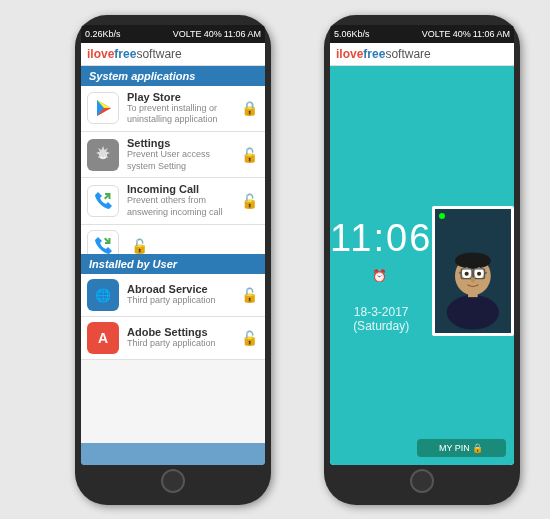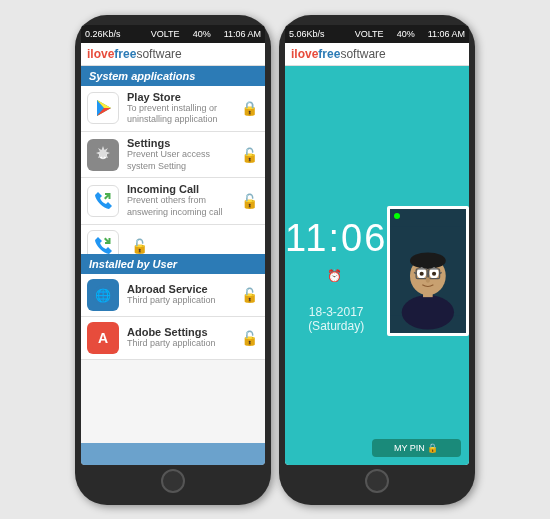--- a/index.html
+++ b/index.html
@@ -24,20 +24,21 @@
     .phone {
       background: #2a2a2a;
       border-radius: 32px;
       padding: 10px 6px;
       width: 196px;
       height: 490px;
       display: flex;
       flex-direction: column;
       box-shadow: 2px 2px 8px rgba(0,0,0,0.4);
       position: relative;
+      margin-left: 45px;
     }
     .phone-inner {
       background: #fff;
       flex: 1;
       border-radius: 4px;
       overflow: hidden;
       display: flex;
       flex-direction: column;
     }
 
@@ -46,21 +47,21 @@
       background: #1a1a1a;
       color: #fff;
       font-size: 9px;
       display: flex;
       justify-content: space-between;
       align-items: center;
       padding: 2px 4px;
       height: 18px;
     }
     .status-bar .left { display: flex; align-items: center; gap: 2px; }
-    .status-bar .right { display: flex; align-items: center; gap: 13px; }
+    .status-bar .right { display: flex; align-items: center; gap: 2px; }
 
     
     .brand-header {
       background: #fff;
       padding: 4px 6px;
       font-size: 12px;
       border-bottom: 1px solid #ddd;
     }
     .brand-header span.ilove { color: #e74c3c; font-weight: bold; }
     .brand-header span.free { color: #2c7bb6; font-weight: bold; }

